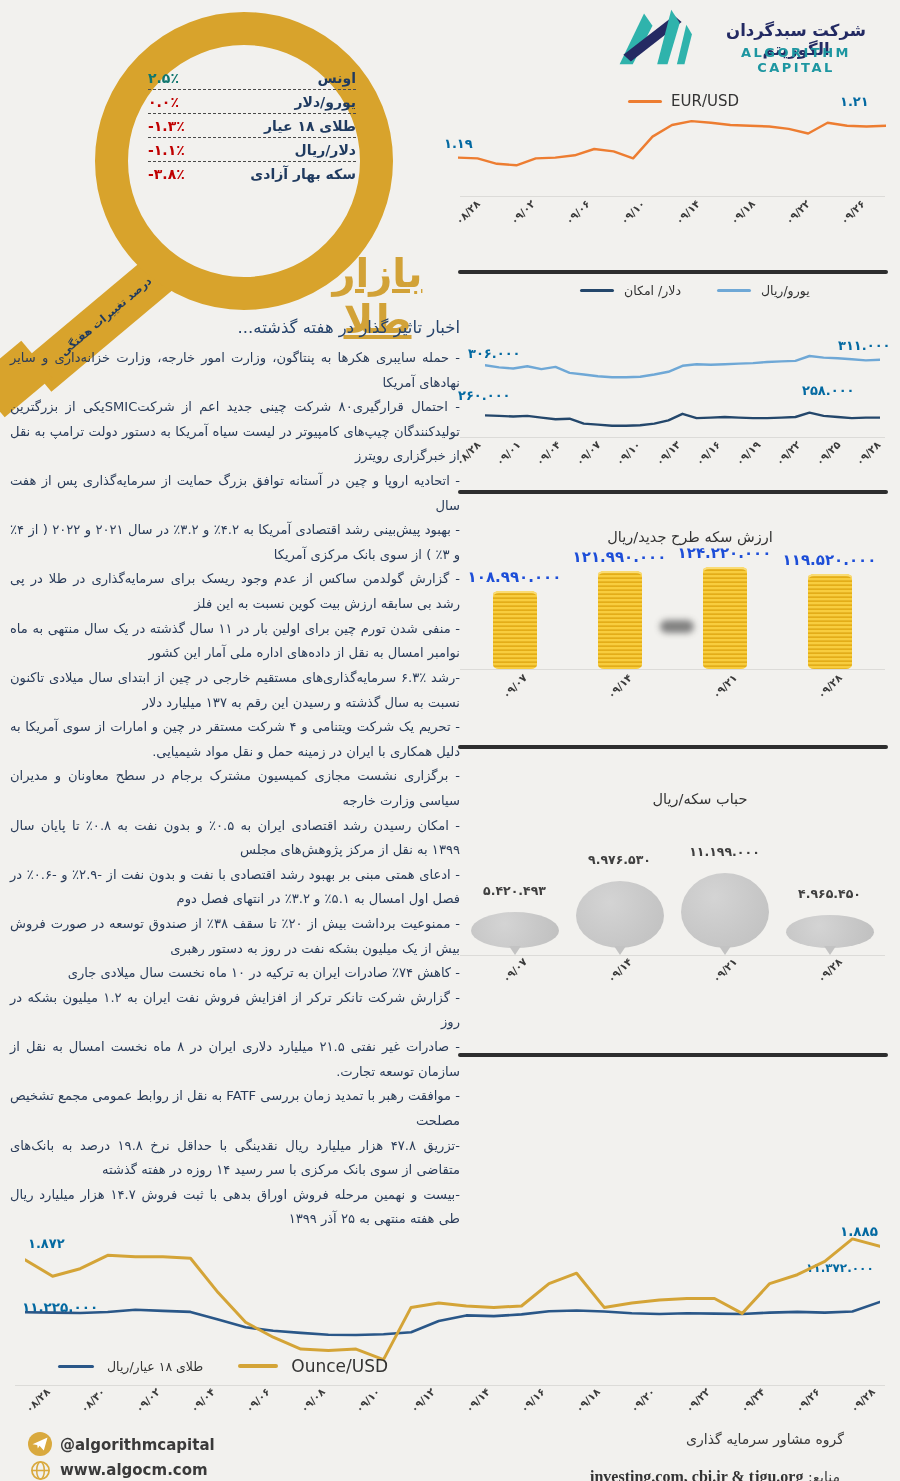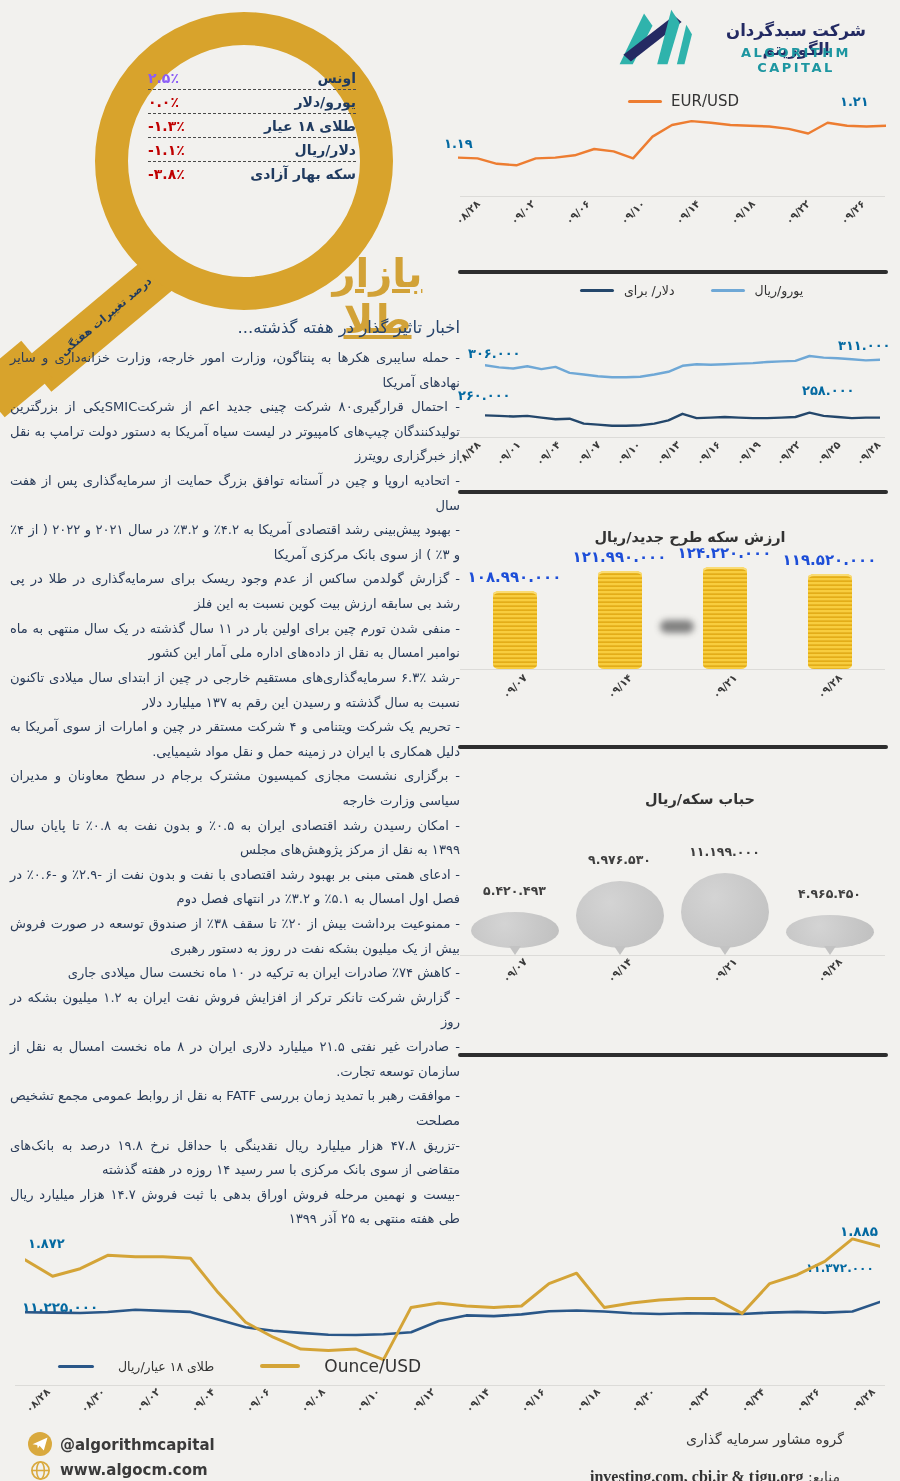--- a/index.html
+++ b/index.html
@@ -11,39 +11,39 @@
   .mag-ring{position:absolute;left:95px;top:12px;width:232px;height:232px;border:33px solid #d8a32c;border-radius:50%;}
   .mag-handle{position:absolute;left:18px;top:300px;width:170px;height:42px;background:#d8a32c;transform:rotate(-40deg);transform-origin:center;}
   .mag-handle-end{position:absolute;left:-18px;top:355px;width:62px;height:48px;background:#d8a32c;transform:rotate(-40deg);}
   .mag-handle-label{position:absolute;left:26px;top:310px;width:160px;transform:rotate(-40deg);transform-origin:center;
     font-size:11px;font-weight:bold;color:#1f3a5f;text-align:center;direction:rtl;}
   .mag-table{position:absolute;left:148px;top:66px;width:208px;direction:rtl;}
   .mag-row{display:flex;justify-content:space-between;align-items:center;padding:4px 0 3px 0;border-bottom:1px dashed #4a4a4a;}
   .mag-row:last-child{border-bottom:none;}
   .mag-row .lbl{font-size:14px;font-weight:bold;color:#1f3a5f;}
   .mag-row .val{font-size:14px;font-weight:bold;direction:ltr;}
-  .val.up{color:#8b5cf6;}
+  .val.up{color:#0f766e;}
   .val.down{color:#c00000;}
 
   
   .company-fa{position:absolute;left:702px;top:21px;width:188px;text-align:center;font-weight:bold;font-size:16.5px;color:#232a63;direction:rtl;}
   .company-en{position:absolute;left:700px;top:45px;width:192px;text-align:center;font-weight:bold;font-size:13px;color:#1d96a1;letter-spacing:2.5px;}
 
   
   .bazar-title{position:absolute;left:295px;top:250px;width:165px;font-size:40px;font-weight:600;color:#d2a237;direction:rtl;text-align:center;text-decoration:underline;}
 
   
   .legend-dash{display:inline-block;height:3px;border-radius:2px;}
   .legend-label{font-size:13px;color:#333;}
   .val-label{position:absolute;font-size:13px;font-weight:600;color:#0369a1;white-space:nowrap;direction:ltr;}
   .gridline{position:absolute;height:1px;background:#dcdbd8;}
   .divider{position:absolute;height:4px;background:#2e2e2e;border-radius:2px;}
   .ticks{position:absolute;display:flex;justify-content:space-between;}
   .tick{flex:1;text-align:center;font-size:10.5px;font-weight:600;color:#3a3a3a;transform:rotate(-45deg);white-space:nowrap;}
-  .chart-title{position:absolute;font-size:14.5px;font-weight:700;color:#333;direction:rtl;text-align:center;}
+  .chart-title{position:absolute;font-size:14.5px;font-weight:400;color:#333;direction:rtl;text-align:center;}
 
   
   .bars{position:absolute;display:flex;justify-content:space-around;align-items:flex-end;}
   .bar-col{position:relative;width:44px;display:flex;justify-content:center;}
   .coin-stack{width:44px;border-radius:6px/4px;
     background:repeating-linear-gradient(180deg,#f8cd3e 0px,#f8cd3e 2px,#d89f0e 3px,#efbb21 4px);
     box-shadow:inset 0 2px 0 #fadc74;}
   .bar-value{position:absolute;bottom:100%;left:50%;transform:translateX(-50%);margin-bottom:5px;
     font-size:15px;font-weight:600;color:#1d4ed8;white-space:nowrap;direction:ltr;}
 
@@ -130,21 +130,21 @@
       <span class="tick">۰۹/۲۲</span>
       <span class="tick">۰۹/۲۶</span>
     </div>
 
   <div class="divider" style="left:458px;top:270px;width:430px;"></div>
 
   <div class="bazar-title">بازار طلا</div>
 
   <div class="abs" style="left:580px;top:283px;display:flex;align-items:center;gap:10px;">
     <span class="legend-dash" style="width:34px;background:#24476b;"></span>
-    <span class="legend-label" style="direction:rtl;font-size:12.5px;">دلار/ برای</span>
+    <span class="legend-label" style="direction:rtl;font-size:12.5px;">دلار/ امکان</span>
     <span class="legend-dash" style="width:34px;background:#6fa8d6;margin-left:26px;"></span>
     <span class="legend-label" style="direction:rtl;font-size:12.5px;">یورو/ریال</span>
   </div>
   <span class="val-label" style="left:468px;top:346px;">۳۰۶.۰۰۰</span>
   <span class="val-label" style="left:458px;top:388px;">۲۶۰.۰۰۰</span>
   <span class="val-label" style="left:838px;top:338px;">۳۱۱.۰۰۰</span>
   <span class="val-label" style="left:802px;top:383px;">۲۵۸.۰۰۰</span>
   <svg class="abs" style="left:485px;top:350px" width="395" height="85" viewBox="0 0 395 85" preserveAspectRatio="none">
       <polyline points="0.0,15.3 14.1,17.4 28.2,18.5 42.3,16.3 56.4,19.1 70.5,16.9 84.6,22.9 98.8,24.5 112.9,26.2 127.0,27.2 141.1,27.2 155.2,26.7 169.3,24.5 183.4,21.8 197.5,15.8 211.6,14.2 225.7,14.7 239.8,14.2 253.9,13.6 268.0,13.1 282.1,12.0 296.3,11.4 310.4,10.9 324.5,6.0 338.6,7.6 352.7,8.2 366.8,9.3 380.9,10.4 395.0,9.8" fill="none" stroke="#6fa8d6" stroke-width="2.4" stroke-linejoin="round" stroke-linecap="round"></polyline>
       <polyline points="0.0,65.4 14.1,65.9 28.2,66.5 42.3,65.9 56.4,67.6 70.5,69.2 84.6,68.7 98.8,73.6 112.9,74.6 127.0,75.7 141.1,75.7 155.2,75.2 169.3,73.6 183.4,70.3 197.5,63.8 211.6,68.1 225.7,67.6 239.8,67.0 253.9,67.6 268.0,68.1 282.1,68.1 296.3,67.6 310.4,67.0 324.5,62.7 338.6,65.9 352.7,67.0 366.8,68.1 380.9,67.6 395.0,67.6" fill="none" stroke="#24476b" stroke-width="2.4" stroke-linejoin="round" stroke-linecap="round"></polyline>
@@ -251,21 +251,21 @@
 
   <span class="val-label" style="left:28px;top:1236px;font-size:13px;">۱.۸۷۲</span>
   <span class="val-label" style="left:22px;top:1299px;font-size:13.5px;">۱۱.۲۲۵.۰۰۰</span>
   <span class="val-label" style="left:840px;top:1223px;font-size:13.5px;">۱.۸۸۵</span>
   <span class="val-label" style="left:806px;top:1261px;font-size:12px;">۱۱.۳۷۲.۰۰۰</span>
   <svg class="abs" style="left:25px;top:1230px" width="855" height="140" viewBox="0 0 855 140" preserveAspectRatio="none">
       <polyline points="0.0,82.3 27.6,82.6 55.2,83.0 82.7,82.0 110.3,79.7 137.9,80.9 165.5,81.9 193.1,89.6 220.6,97.3 248.2,100.8 275.8,102.9 303.4,104.7 331.0,105.0 358.5,104.3 386.1,102.2 413.7,91.0 441.3,85.4 468.9,86.1 496.5,84.4 524.0,81.2 551.6,80.5 579.2,81.5 606.8,83.3 634.4,84.0 661.9,83.3 689.5,83.6 717.1,84.0 744.7,82.6 772.3,81.9 799.8,82.6 827.4,81.5 855.0,72.0" fill="none" stroke="#2a5788" stroke-width="2.6" stroke-linejoin="round" stroke-linecap="round"></polyline>
       <polyline points="0.0,29.8 27.6,46.2 55.2,38.7 82.7,25.3 110.3,26.8 137.9,26.8 165.5,28.3 193.1,62.6 220.6,92.3 248.2,107.2 275.8,119.1 303.4,120.6 331.0,119.1 358.5,129.6 386.1,77.4 413.7,73.0 441.3,76.0 468.9,77.4 496.5,76.0 524.0,53.6 551.6,43.2 579.2,77.4 606.8,73.0 634.4,70.0 661.9,68.5 689.5,68.5 717.1,83.4 744.7,53.6 772.3,44.7 799.8,31.3 827.4,8.9 855.0,16.4" fill="none" stroke="#d4a437" stroke-width="3" stroke-linejoin="round" stroke-linecap="round"></polyline>
     </svg>
 
-  <div class="abs" style="left:58px;top:1356px;display:flex;align-items:center;gap:24px;">
+  <div class="abs" style="left:58px;top:1356px;display:flex;align-items:center;gap:13px;">
     <span class="legend-dash" style="width:36px;background:#2a5788;"></span>
     <span class="legend-label" style="direction:rtl;font-size:12.5px;">طلای ۱۸ عیار/ریال</span>
     <span class="legend-dash" style="width:40px;height:4px;background:#d4a437;margin-left:22px;"></span>
     <span class="legend-label" style="font-size:17px;">Ounce/USD</span>
   </div>
   <div class="gridline" style="left:15px;top:1385px;width:870px;"></div>
   <div class="ticks" style="left:10px;top:1394px;width:880px;">
       <span class="tick">۰۸/۲۸</span>
       <span class="tick">۰۸/۳۰</span>
       <span class="tick">۰۹/۰۲</span>

